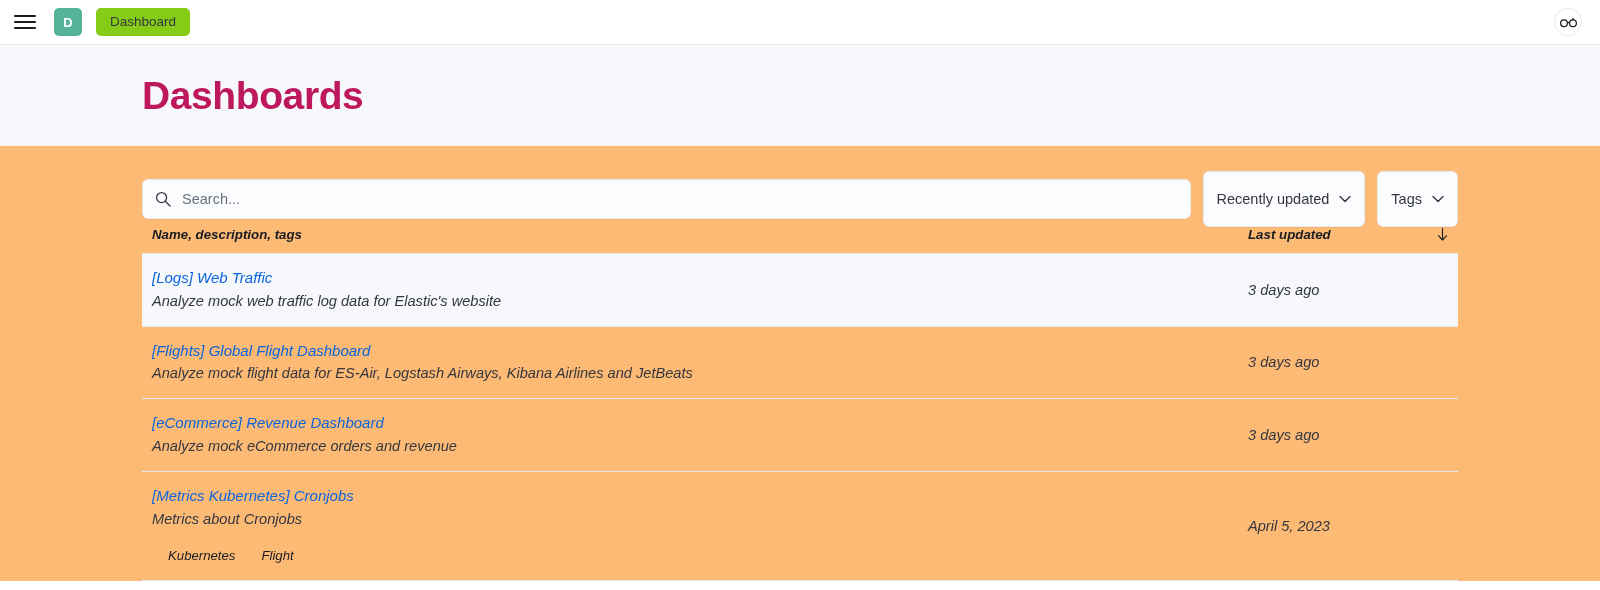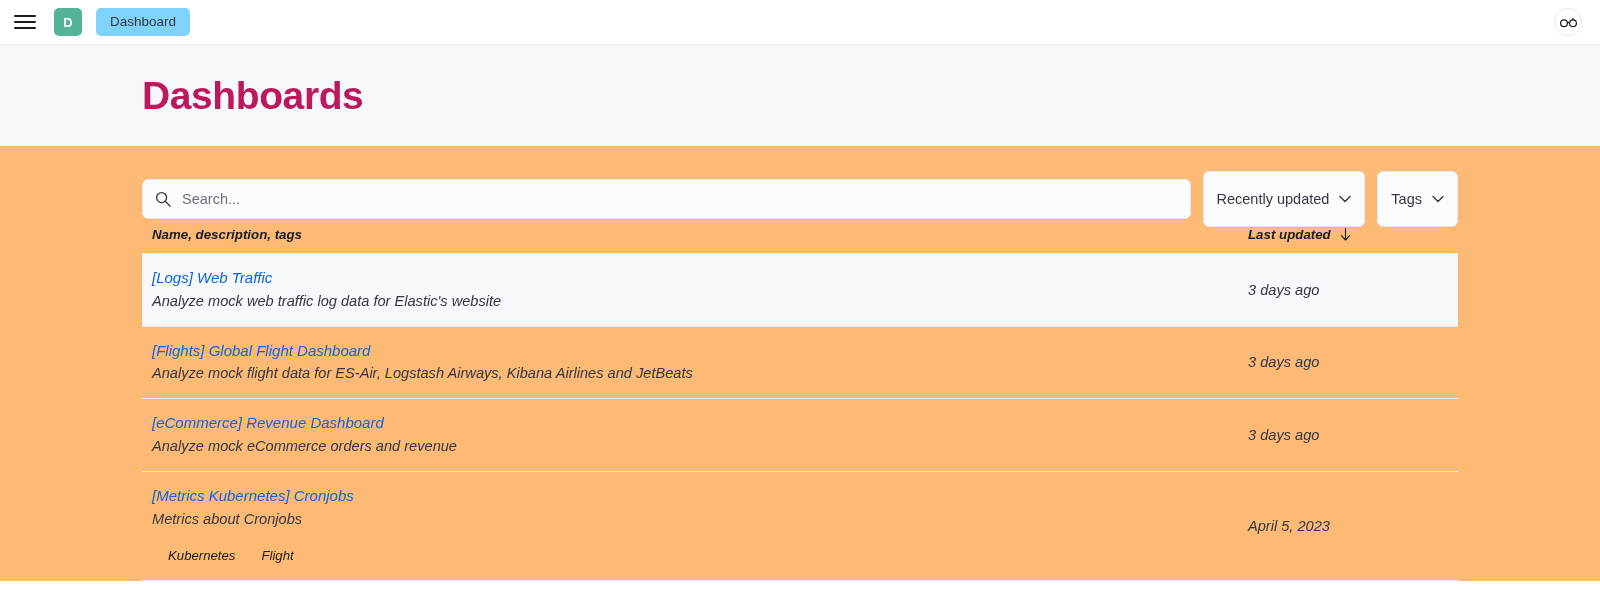--- a/index.html
+++ b/index.html
@@ -49,21 +49,21 @@
     color: #ffffff;
     font-size: 13px;
     font-weight: 700;
     display: flex;
     align-items: center;
     justify-content: center;
     margin-right: 14px;
     cursor: pointer;
   }
   .breadcrumb-chip {
-    background: #7dd3fc;
+    background: #84cc16;
     color: #343741;
     font-size: 13.5px;
     padding: 6px 14px;
     border-radius: 5px;
     cursor: pointer;
     line-height: 1.2;
   }
   .topbar-right {
     margin-left: auto;
     display: flex;
@@ -154,20 +154,21 @@
     font-weight: 700;
     color: #1a1c21;
   }
   .th-name { flex: 1; }
   .th-updated {
     width: 200px;
     display: flex;
     align-items: center;
     gap: 9px;
     cursor: pointer;
+    justify-content: space-between;
   }
   .row {
     display: flex;
     align-items: center;
     border-bottom: 1px solid #e6e8ef;
     padding: 0 10px;
     min-height: 65px;
   }
   .row.highlighted { background: #f6f8fc; }
   .row-main { flex: 1; padding: 13px 0; }

